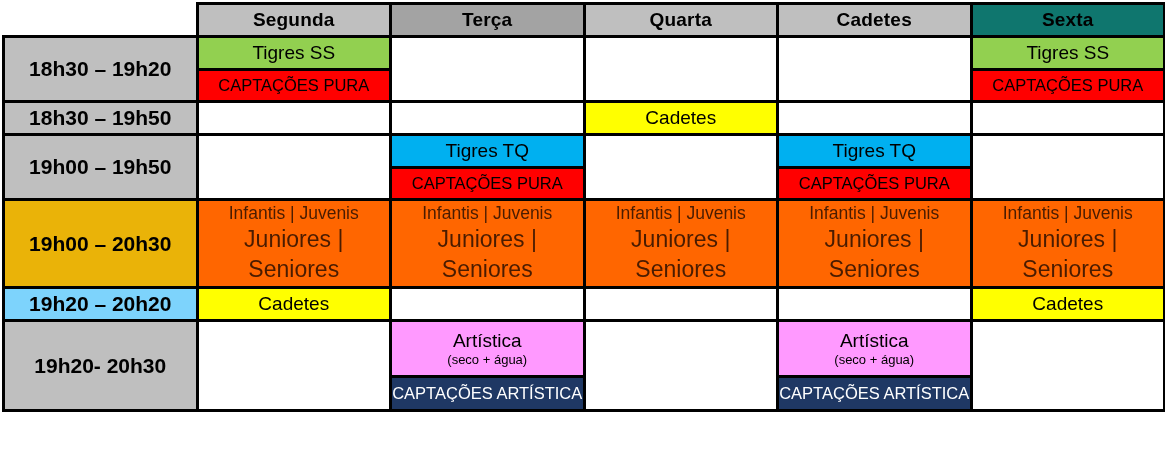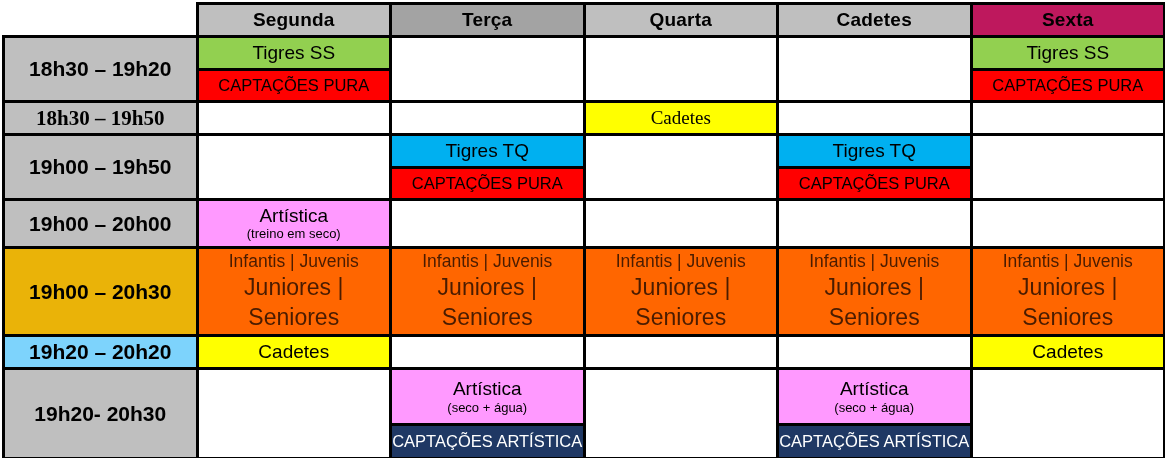--- a/index.html
+++ b/index.html
@@ -29,21 +29,21 @@
     font-weight: bold;
     font-size: 19px;
     letter-spacing: 0.2px;
   }
   td.time-cell {
     font-weight: bold;
     font-size: 21px;
   }
   tr.head  { height: 33px; }
   tr.r0 { height: 65px; }
-  tr.r1 { height: 33px; font-family: Liberation Serif, serif; }
+  tr.r1 { height: 33px; }
   tr.r2 { height: 65px; }
   tr.r3 { height: 48px; }
   tr.r4 { height: 88px; }
   tr.r5 { height: 33px; }
   tr.r6 { height: 90px; }
   .stack { display: flex; flex-direction: column; width: 100%; }
   tr.r0 .stack { height: 62px; }
   tr.r1 .stack { height: 30px; }
   tr.r2 .stack { height: 62px; }
   tr.r3 .stack { height: 45px; }
@@ -80,21 +80,21 @@
         <col>
         <col>
     </colgroup>
     <thead>
       <tr class="head">
         <th class="corner"></th>
       <th class="day-h" style="background: rgb(191, 191, 191);">Segunda</th>
           <th class="day-h" style="background: #a3a3a3;">Terça</th>
           <th class="day-h" style="background: rgb(191, 191, 191);">Quarta</th>
           <th class="day-h" style="background: rgb(191, 191, 191);">Cadetes</th>
-          <th class="day-h" style="background: #be185d; text-align: center;">Sexta</th>
+          <th class="day-h" style="background: #0f766e; text-align: center;">Sexta</th>
         </tr>
     </thead>
     <tbody id="sched-body">
         <tr class="r0">
           <td class="time-cell" style="background: rgb(191, 191, 191);">18h30 – 19h20</td>
           <td style="background: rgb(255, 255, 255);">
             <div class="stack">
               <div class="block" style="background: rgb(146, 208, 80); color: rgb(0, 0, 0);">
                 <div class="block-label">Tigres SS</div>
               </div>
@@ -148,35 +148,20 @@
           <td style="background: rgb(255, 255, 255);">
             <div class="stack">
               <div class="block" style="background: rgb(0, 176, 240); color: rgb(0, 0, 0);">
                 <div class="block-label">Tigres TQ</div>
               </div>
               <div class="block capt" style="background: rgb(255, 0, 0); color: rgb(0, 0, 0);">
                 <div class="block-label">CAPTAÇÕES PURA</div>
               </div>
             </div>
           </td>
-          <td style="background: rgb(255, 255, 255);"></td>
-        </tr>
-        <tr class="r3">
-          <td class="time-cell" style="background: rgb(191, 191, 191);">19h00 – 20h00</td>
-          <td style="background: rgb(255, 255, 255);">
-            <div class="stack">
-              <div class="block" style="background: rgb(255, 153, 255); color: rgb(0, 0, 0);">
-                <div class="block-label">Artística</div>
-                <div class="block-sub">(treino em seco)</div>
-              </div>
-            </div>
-          </td>
-          <td style="background: rgb(255, 255, 255);"></td>
-          <td style="background: rgb(255, 255, 255);"></td>
-          <td style="background: rgb(255, 255, 255);"></td>
           <td style="background: rgb(255, 255, 255);"></td>
         </tr>
         <tr class="r4">
           <td class="time-cell" style="background: #eab308;">19h00 – 20h30</td>
           <td style="background: rgb(255, 255, 255);">
             <div class="stack">
               <div class="block twoline" style="background: rgb(255, 102, 0); color: rgb(74, 28, 0);">
                 <div class="block-label">Infantis | Juvenis</div>
                 <div class="block-label2">Juniores | Seniores</div>
               </div>

